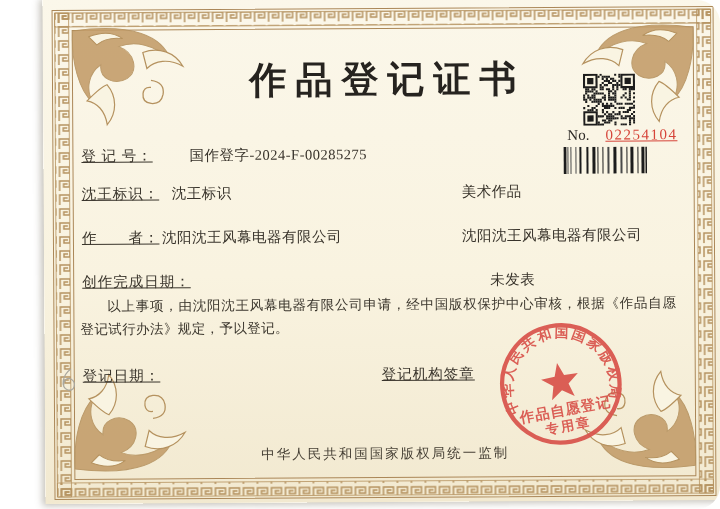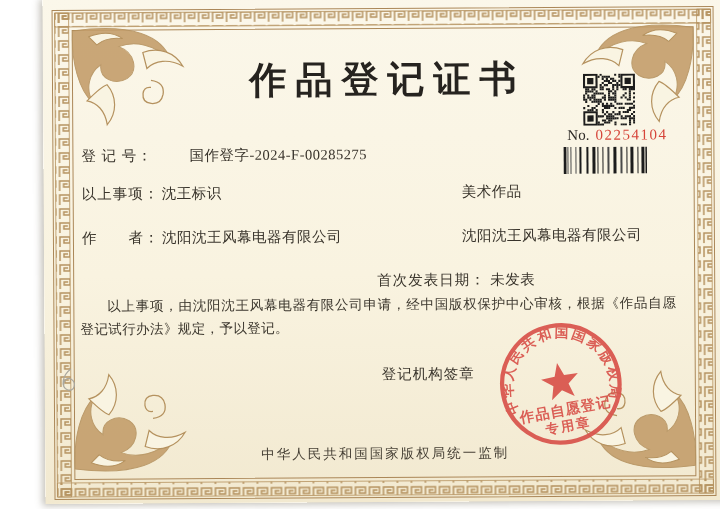--- a/index.html
+++ b/index.html
@@ -1,47 +1,47 @@
 <!DOCTYPE html>
 <html><head>
 <meta charset="utf-8">
 <style>
   html,body{margin:0;padding:0;}
   .page{
     position:relative;width:720px;height:509px;background:#ffffff;
-    overflow:hidden;font-family:"Liberation Serif", serif;
+    overflow:hidden;font-family:"Liberation Serif", serif;border-radius:23px;
   }
   .certificate{
     position:absolute;left:44px;top:-5px;width:690px;height:507px;
     background:linear-gradient(180deg,#fbf7ea 0%,#f9f3e0 55%,#f2e9d0 100%);
     transform:rotate(-0.35deg);transform-origin:50% 50%;
     box-shadow:-3px 2px 7px rgba(90,80,60,0.35);
   }
   .border-svg{position:absolute;left:0;top:0;}
   .title{
     position:absolute;left:0;top:60px;width:680px;margin:0;text-align:center;
     font-size:37px;font-weight:bold;color:#26231f;letter-spacing:9px;text-indent:9px;
     font-family:"Liberation Serif", serif;
   }
   .row{position:absolute;left:0;width:660px;height:20px;font-size:14.5px;color:#3a352c;}
-  .lab{position:absolute;white-space:nowrap;letter-spacing:1px;}
+  .lab{position:absolute;white-space:nowrap;letter-spacing:1px;text-decoration:underline;}
   .val{position:absolute;white-space:nowrap;letter-spacing:0.5px;color:#38332b;}
   .statement{
     position:absolute;left:36px;top:299px;width:596px;margin:0;
     font-size:13.5px;line-height:22.5px;color:#3a352c;text-indent:2em;
     letter-spacing:0.4px;text-align:justify;
   }
   .footer{
     position:absolute;left:0;top:450px;width:680px;text-align:center;
     font-size:13.5px;letter-spacing:2px;color:#443e33;
   }
   .code-block{position:absolute;left:0;top:0;}
   .qr{position:absolute;left:540px;top:80px;}
   .serial{position:absolute;left:524px;top:133px;font-size:15px;color:#2d2a26;white-space:nowrap;}
-  .serial .num{color:#d6453a;letter-spacing:1.5px;margin-left:6px;}
+  .serial .num{color:#d6453a;letter-spacing:1.5px;margin-left:16px;text-decoration:underline;}
   .barcode{position:absolute;left:520px;top:153px;}
   .seal{position:absolute;left:452px;top:326px;transform:rotate(-10deg);opacity:0.93;}
   .pencil{position:absolute;left:10px;top:366px;}
 </style>
 </head>
 <body>
 
 <div class="page">
   <div class="certificate">
 
@@ -335,39 +335,40 @@
           </g>
       </svg>
     </div>
 
     <div class="row" style="top:150px">
       <span class="lab" style="left:38px">登 记 号：</span>
       <span class="val" style="left:146px">国作登字-2024-F-00285275</span>
     </div>
 
     <div class="row" style="top:188px">
-      <span class="lab" style="left:38px">以上事项：</span>
-      <span class="val" style="left:118px">沈王标识</span>
+      <span class="lab" style="left:38px">沈王标识：</span>
+      <span class="val" style="left:128px">沈王标识</span>
       <span class="val" style="left:418px">美术作品</span>
     </div>
 
     <div class="row" style="top:232px">
       <span class="lab" style="left:38px">作　　者：</span>
       <span class="val" style="left:118px">沈阳沈王风幕电器有限公司</span>
       <span class="val" style="left:418px">沈阳沈王风幕电器有限公司</span>
     </div>
 
     <div class="row" style="top:276px">
-      <span class="lab" style="left:333px">首次发表日期：</span>
+      <span class="lab" style="left:38px">创作完成日期：</span>
       <span class="val" style="left:446px">未发表</span>
     </div>
 
     <p class="statement">以上事项，由沈阳沈王风幕电器有限公司申请，经中国版权保护中心审核，根据《作品自愿登记试行办法》规定，予以登记。</p>
 
     <div class="row" style="top:370px">
+      <span class="lab" style="left:38px">登记日期：</span>
       <span class="lab" style="left:337px">登记机构签章</span>
     </div>
 
     <div class="footer">中华人民共和国国家版权局统一监制</div>
 
     <svg class="pencil" width="30" height="40" viewBox="0 0 30 40">
       <path d="M16,6 c -8,6 -11,18 -3,21 c 7,2 9,-8 3,-11 c -4,-2 -8,2 -7,7" fill="none" stroke="#a9a79e" stroke-width="1.2"></path>
     </svg>
 
     <svg class="seal" width="128" height="128" viewBox="0 0 120 120">

